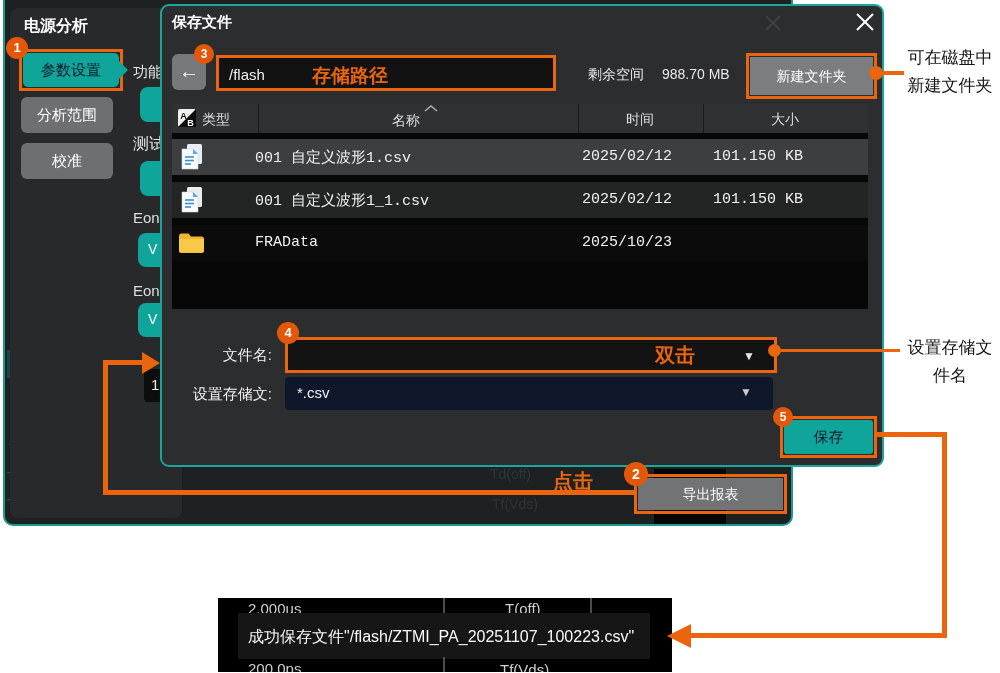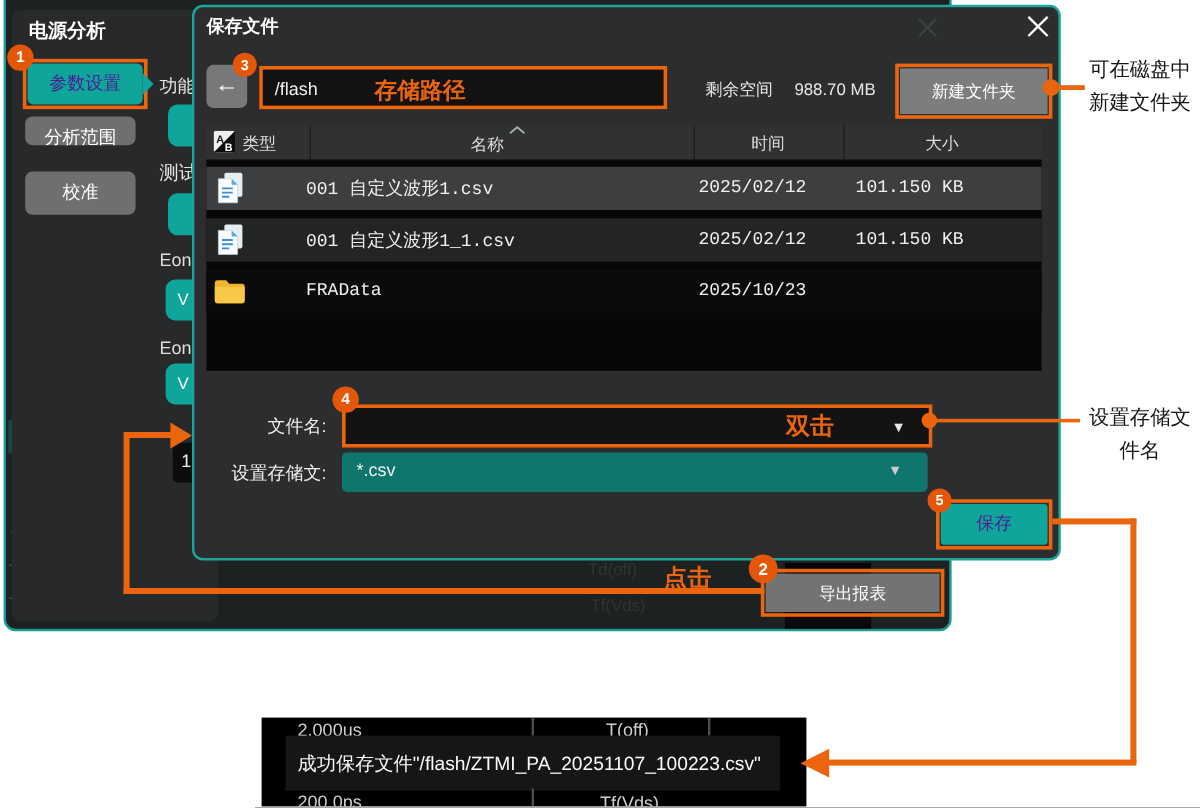--- a/index.html
+++ b/index.html
@@ -2,21 +2,21 @@
 <html><head>
 <meta charset="utf-8">
 <style>
   html,body{margin:0;padding:0;}
   body{width:1000px;height:673px;position:relative;background:#ffffff;overflow:hidden;
        font-family:"Liberation Sans","DejaVu Sans",sans-serif;}
   .abs{position:absolute;box-sizing:border-box;}
   .txt{white-space:nowrap;}
   .screen{background:#1e2122;border:2px solid #1a9a92;border-radius:10px;}
   .panel{background:#27292b;border-radius:8px;}
-  .teal-btn{background:#10a59a;color:#4c1d95;text-align:center;border-radius:5px;}
+  .teal-btn{background:#10a59a;color:#0f172a;text-align:center;border-radius:5px;}
   .gray-btn{background:#6d6f71;color:#fff;text-align:center;border-radius:6px;font-size:15px;}
   .o-outline{border:3px solid #ea650d;}
   .badge{background:#e55708;border-radius:50%;color:#fff;font-weight:bold;text-align:center;z-index:40;}
   .oline{background:#ea650d;z-index:30;}
   .dialog{background:#2b2d2e;border:2px solid #1da49b;border-radius:9px;z-index:10;}
   .dtext{color:#f0f0f0;font-size:15px;}
   .faint{color:#5c6263;opacity:.55;font-size:15px;}
   .hdr{background:#2f3132;color:#dcdcdc;font-size:14px;}
   .orange-label{color:#ea650d;font-weight:bold;}
   .note{color:#151515;font-size:17px;text-align:center;line-height:28px;z-index:35;}
@@ -47,21 +47,21 @@
 
 <div class="abs panel" style="left:10px;top:8px;width:172px;height:510px;">
   <div class="abs txt" style="left:14px;top:8px;font-size:16px;font-weight:bold;color:#fff;">电源分析</div>
 </div>
 
 <div class="abs o-outline" style="left:19px;top:49px;width:104px;height:42px;z-index:21;"></div>
 <div class="abs teal-btn z20" style="left:23px;top:53px;width:96px;height:34px;line-height:34px;font-size:15px;z-index:22;">
   <span>参数设置</span>
 </div>
 <div class="abs" style="left:119px;top:61px;width:0;height:0;border-top:9px solid transparent;border-bottom:9px solid transparent;border-left:9px solid #10a59a;z-index:22;"></div>
-<div class="abs gray-btn" style="left:21px;top:97px;width:92px;height:24px;line-height:36px;">
+<div class="abs gray-btn" style="left:21px;top:97px;width:92px;height:36px;line-height:36px;">
   <span>分析范围</span>
 </div>
 <div class="abs gray-btn" style="left:21px;top:143px;width:92px;height:36px;line-height:36px;">
   <span>校准</span>
 </div>
 
 <div class="abs txt" style="left:133px;top:63px;font-size:15px;color:#e4e4e4;">功能</div>
 <div class="abs" style="left:140px;top:87px;width:38px;height:35px;background:#10a59a;border-radius:8px;"></div>
 <div class="abs txt" style="left:133px;top:134px;font-size:16px;color:#e4e4e4;">测试</div>
 <div class="abs" style="left:140px;top:161px;width:38px;height:35px;background:#10a59a;border-radius:8px;"></div>
@@ -165,21 +165,21 @@
   </div>
 </div>
 
 <div class="abs txt dtext z20" style="left:190px;top:346px;width:82px;text-align:right;">文件名:</div>
 <div class="abs o-outline z20" style="left:285px;top:337px;width:492px;height:36px;background:#131313;">
   <span class="abs txt" style="left:455px;top:9px;font-size:12px;color:#e8e8e8;">▼</span>
 </div>
 <div class="abs txt orange-label z30" style="left:655px;top:342px;font-size:20px;">双击</div>
 
 <div class="abs txt dtext z20" style="left:175px;top:385px;width:97px;text-align:right;">设置存储文:</div>
-<div class="abs z20" style="left:285px;top:377px;width:488px;height:33px;background:#0f766e;border-radius:4px;">
+<div class="abs z20" style="left:285px;top:377px;width:488px;height:33px;background:#0f172a;border-radius:4px;">
   <span class="abs txt dtext" style="left:12px;top:7px;">*.csv</span>
   <span class="abs txt" style="left:455px;top:8px;font-size:12px;color:#cccccc;">▼</span>
 </div>
 
 <div class="abs o-outline z20" style="left:780px;top:416px;width:97px;height:42px;"></div>
 <div class="abs teal-btn z20" style="left:784px;top:420px;width:89px;height:34px;line-height:34px;font-size:15px;border-radius:3px;">
   <span>保存</span>
 </div>
 
 <div class="abs txt orange-label z30" style="left:553px;top:468px;font-size:20px;">点击</div>

